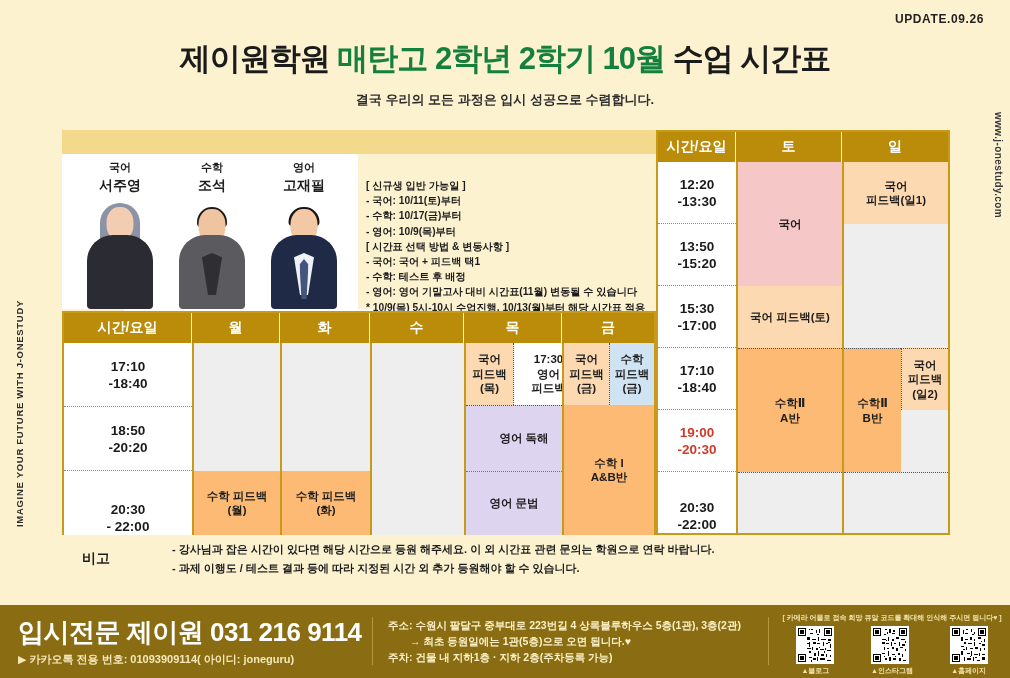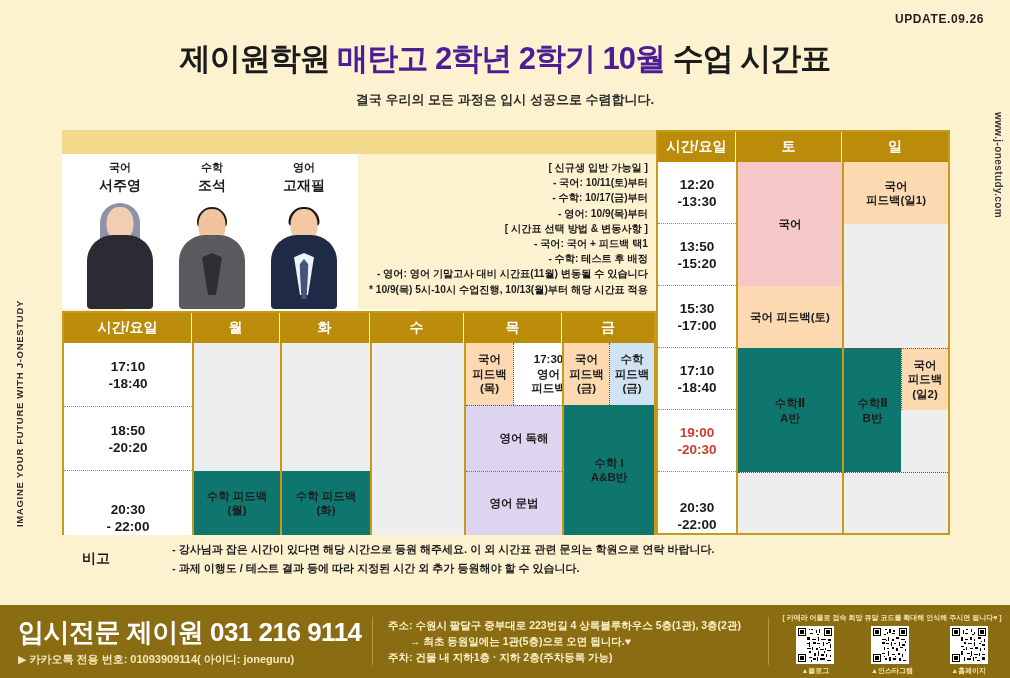--- a/index.html
+++ b/index.html
@@ -19,21 +19,21 @@
   .update {
     position: absolute; top: 12px; right: 26px;
     font-size: 12px; letter-spacing: .6px; color: #231f20; font-weight: 600; margin-left: 44px;
   }
   .title {
     position: absolute; top: 38px; left: 0; width: 1010px;
     text-align: center;
     font-size: 31px; font-weight: 900; letter-spacing: -1px;
     color: #1b1b1b; white-space: nowrap;
   }
-  .title .hl { color: #4c1d95; }
+  .title .hl { color: #15803d; }
   .subtitle {
     position: absolute; top: 91px; left: 0; width: 1010px;
     text-align: center; font-size: 13px; font-weight: 700; color: #2c2c2c;
   }
 
   
   .vside-left {
     position: absolute; left: 14px; top: 300px;
     writing-mode: vertical-rl; transform: rotate(180deg);
     font-size: 9.5px; letter-spacing: .7px; color: #2b2b2b; font-weight: 600;
@@ -94,22 +94,21 @@
     position: absolute; bottom: 14px; left: 50%; transform: translateX(-50%);
     width: 20px; height: 42px; background: #eef1f6;
     clip-path: polygon(50% 0, 100% 10%, 70% 100%, 30% 100%, 0 10%);
   }
 
   
   .notes {
     position: absolute; left: 358px; top: 154px;
     width: 298px; height: 155px;
     background: #fdf2d0;
-    padding: 6px 8px 0 8px;
-    text-align: right;
+    padding: 24px 8px 0 8px;
   }
   .notes p {
     font-size: 10.2px; line-height: 15.2px; color: #1c1c1c; font-weight: 600;
     white-space: nowrap;
   }
   .notes p.hdr { font-weight: 800; }
 
   
   .hdrcell {
     background: #ba8c0a; color: #ffffff;
@@ -127,21 +126,21 @@
   .timecell.red { color: #d03a2a; }
   .timecell.nb { border-bottom: none; justify-content: flex-end; }
   .cell {
     font-size: 11.5px; font-weight: 700; color: #1c1c1c; line-height: 14.5px;
     display: flex; flex-direction: column; align-items: center; justify-content: center;
     text-align: center;
   }
   .empty   { background: #eeeeee; }
   .white   { background: #ffffff; }
   .orange  { background: #fcd9b0; }
-  .blue    { background: #0f766e; }
+  .blue    { background: #fdba74; }
   .purple  { background: #ddd4ef; }
   .pink    { background: #f5c7c7; }
 
   
   .maintable {
     position: absolute; left: 62px; top: 311px;
     width: 594px; height: 224px;
     border: 2px solid #c79a18;
     background: #fff;
   }

